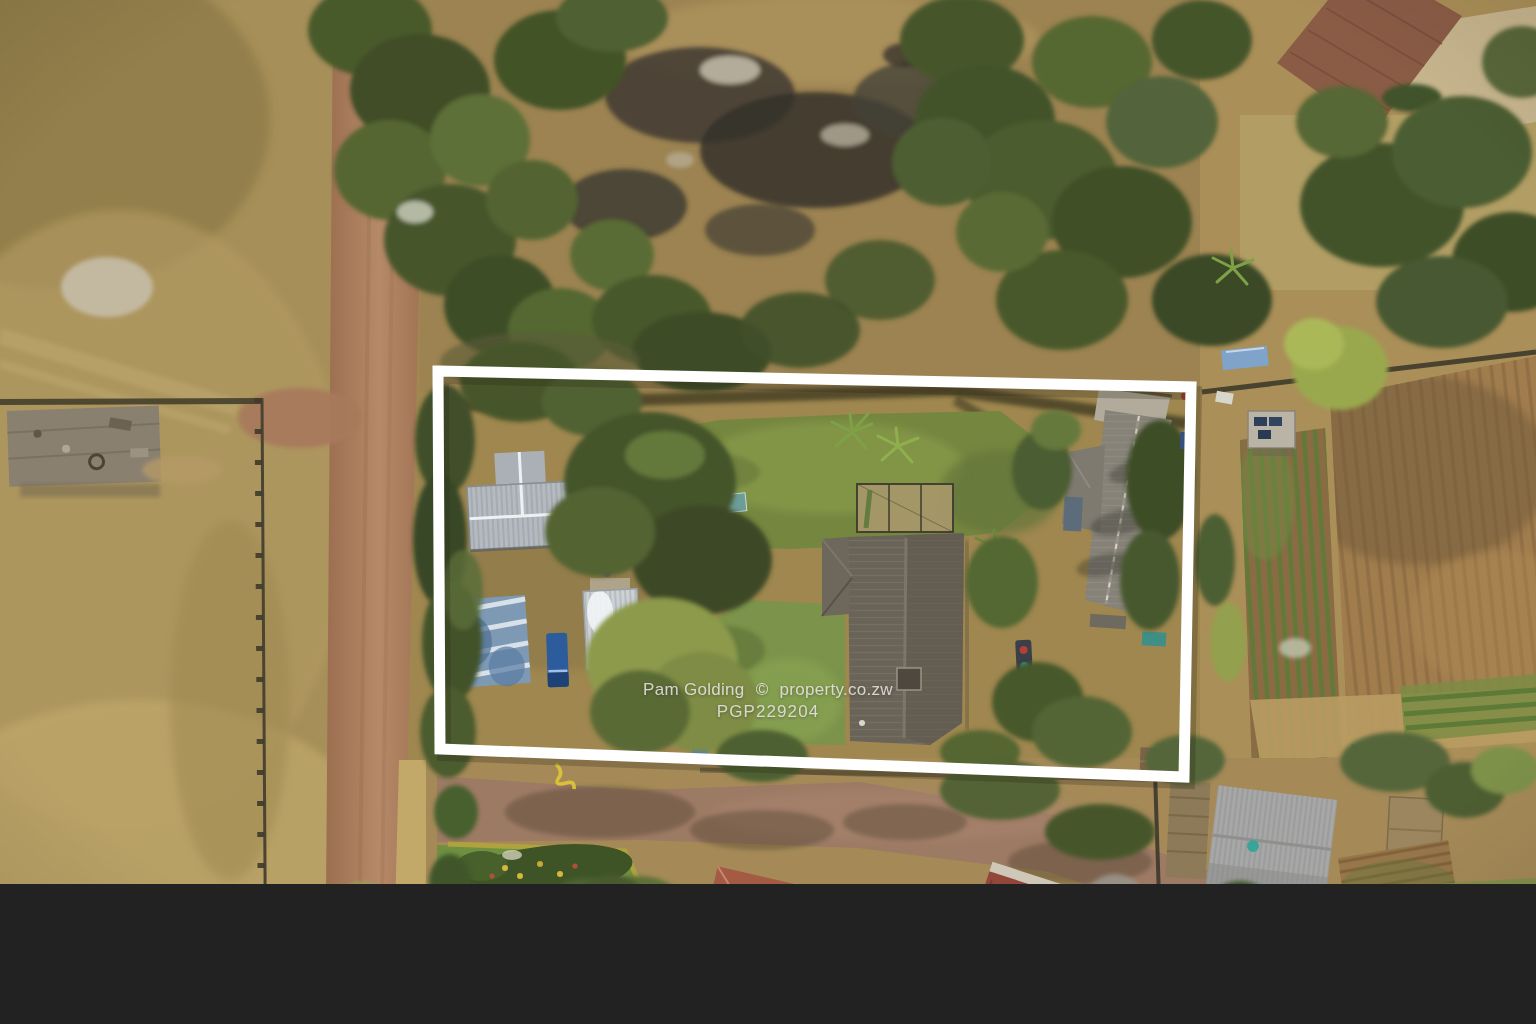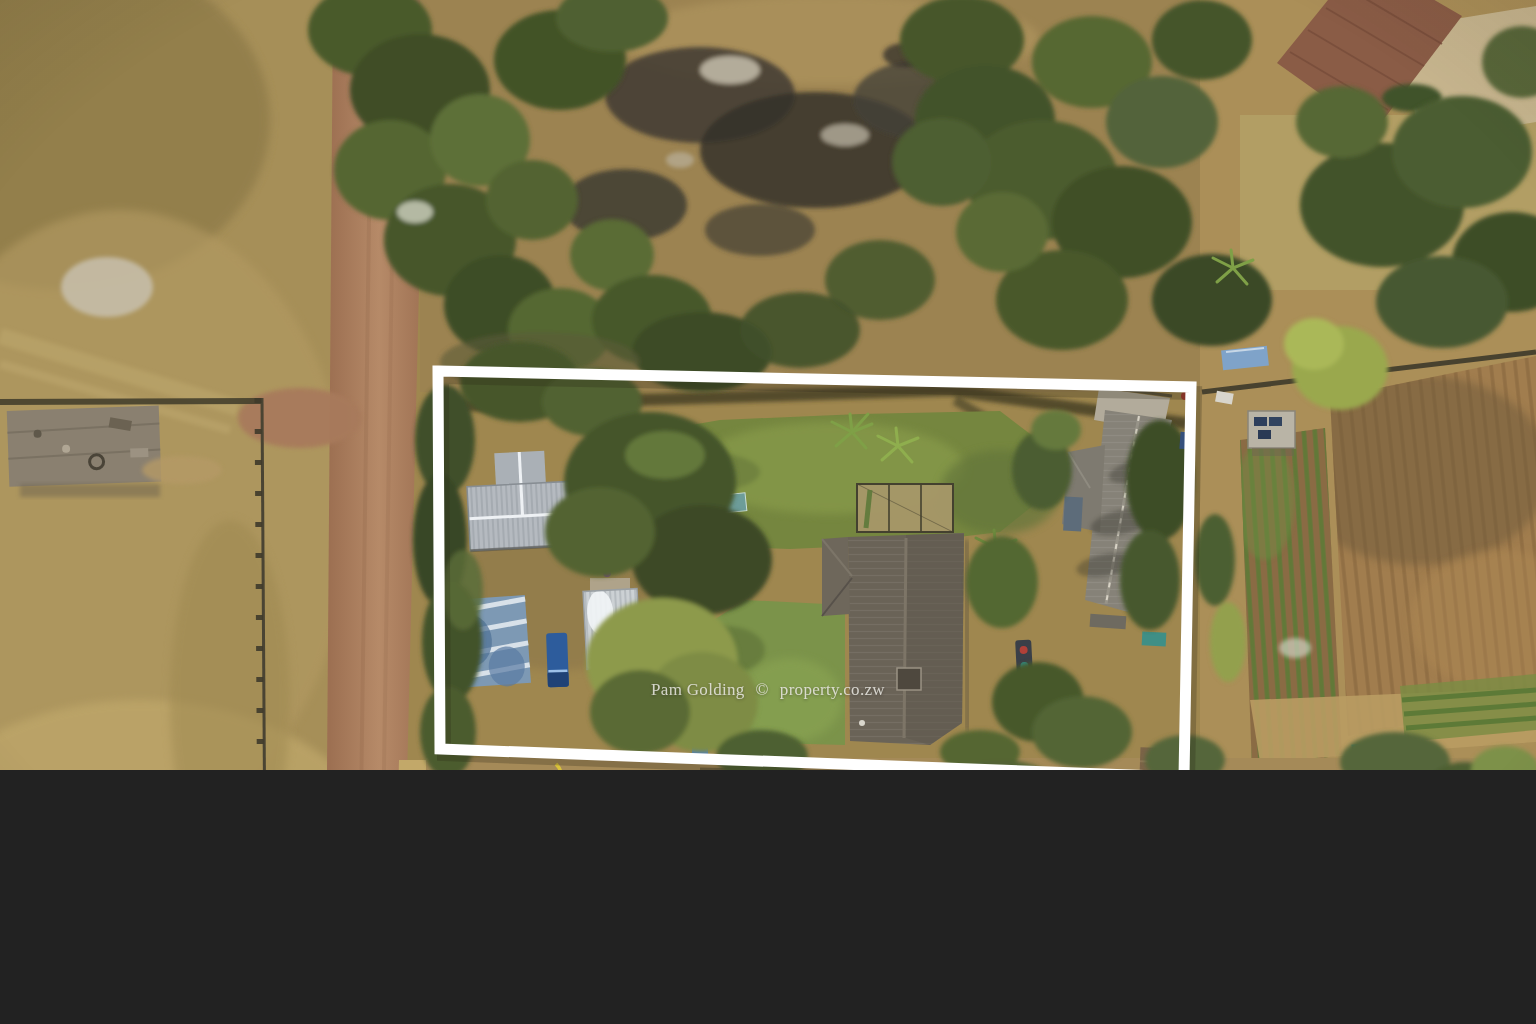--- a/index.html
+++ b/index.html
@@ -1,18 +1,18 @@
 <!DOCTYPE html>
 <html><head>
 <meta charset="utf-8">
 <style>
   html,body{margin:0;padding:0;background:#222;}
   .stage{
-    position:relative;width:1536px;height:770px;overflow:hidden;
-    font-family:Liberation Serif, serif;background:#9f874f;
+    position:relative;width:1536px;height:884px;overflow:hidden;
+    font-family:Liberation Sans, sans-serif;background:#9f874f;
   }
   .stage svg{position:absolute;left:0;top:0;display:block;}
   .watermark{
     position:absolute;left:0;right:0;top:679px;text-align:center;
     color:rgba(234,233,227,0.86);font-size:17px;line-height:22px;
     letter-spacing:.3px;text-shadow:0 1px 3px rgba(40,36,28,.45);
     pointer-events:none;
   }
   .watermark .cp{margin:0 11px;}
   .wm-line2{letter-spacing:1.1px;}
@@ -538,14 +538,15 @@
   <rect width="1536" height="1024" fill="url(#vig)"></rect>
 
   <path d="M556,764 q8,8 2,15 q-4,7 8,4 q9,-3 8,6" fill="none" stroke="#d9c23a" stroke-width="3.5"></path>
 
   <polygon points="440,374 1193,390 1186,779 442,751" fill="none" stroke="rgba(40,35,20,0.25)" stroke-width="14" transform="translate(2,3)"></polygon>
   <polygon points="438,371 1191,387 1184,777 440,749" fill="none" stroke="#ffffff" stroke-width="11"></polygon>
 </svg>
 
 <div class="watermark">
   <div class="wm-line1"><span>Pam Golding</span><span class="cp">©</span><span>property.co.zw</span></div>
+  <div class="wm-line2">PGP229204</div>
 </div>
 </div>
 
 </body></html>

